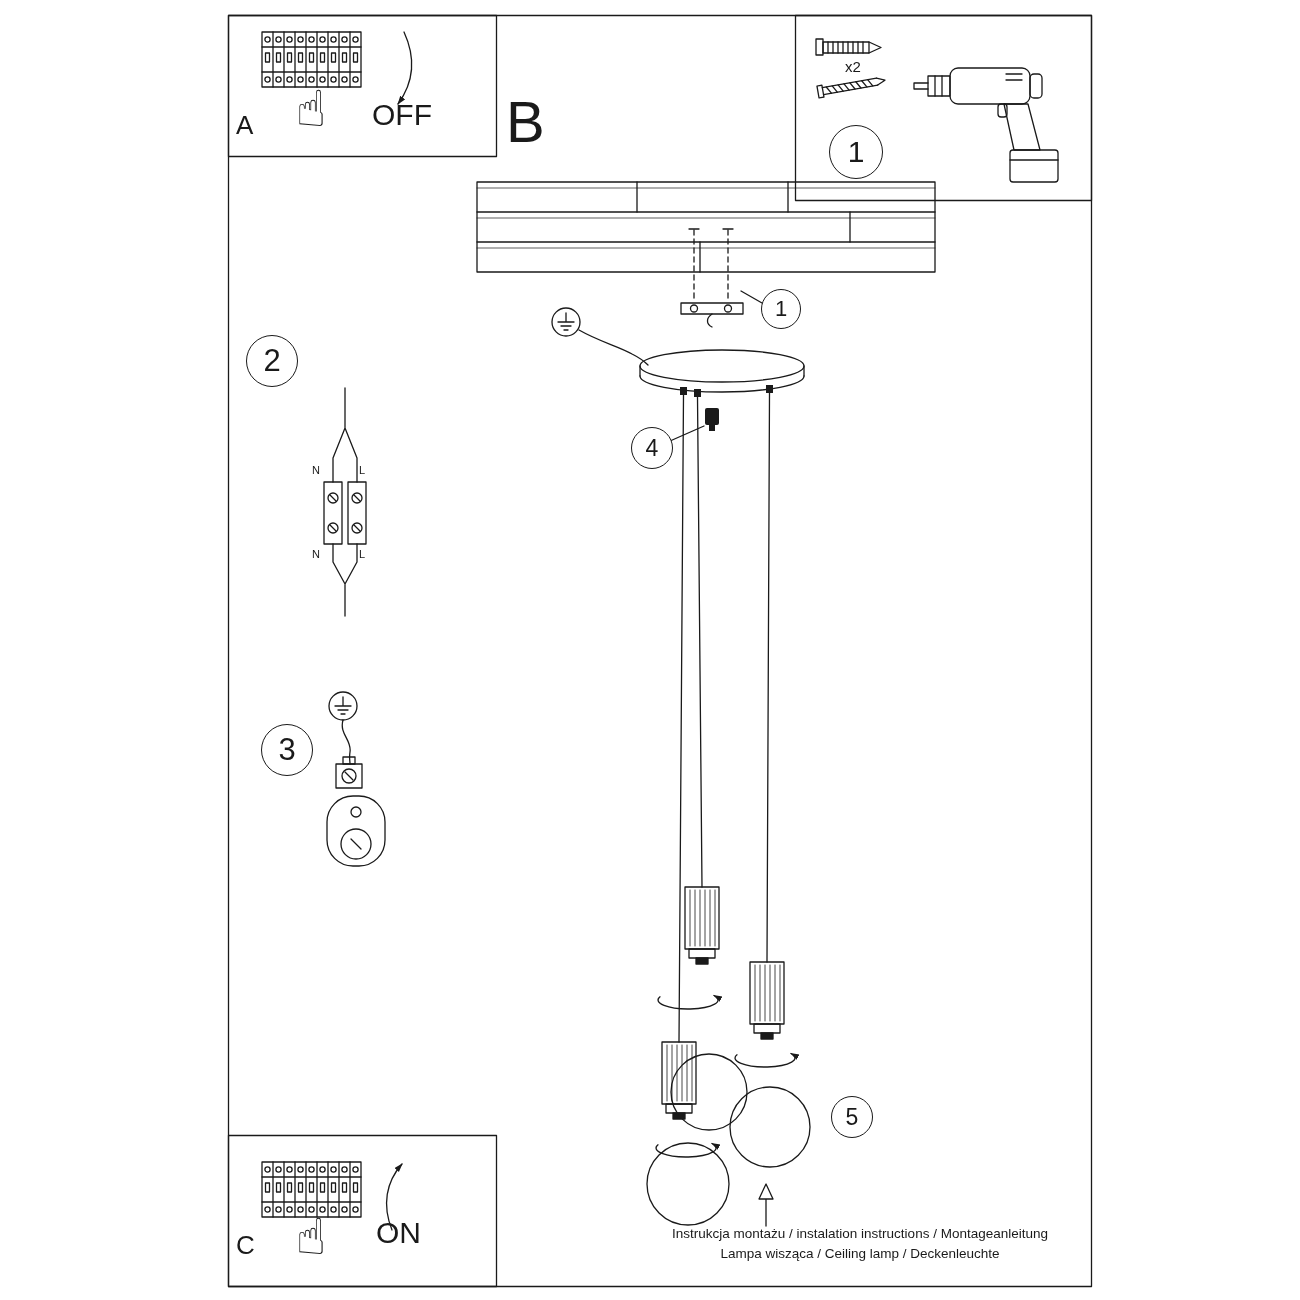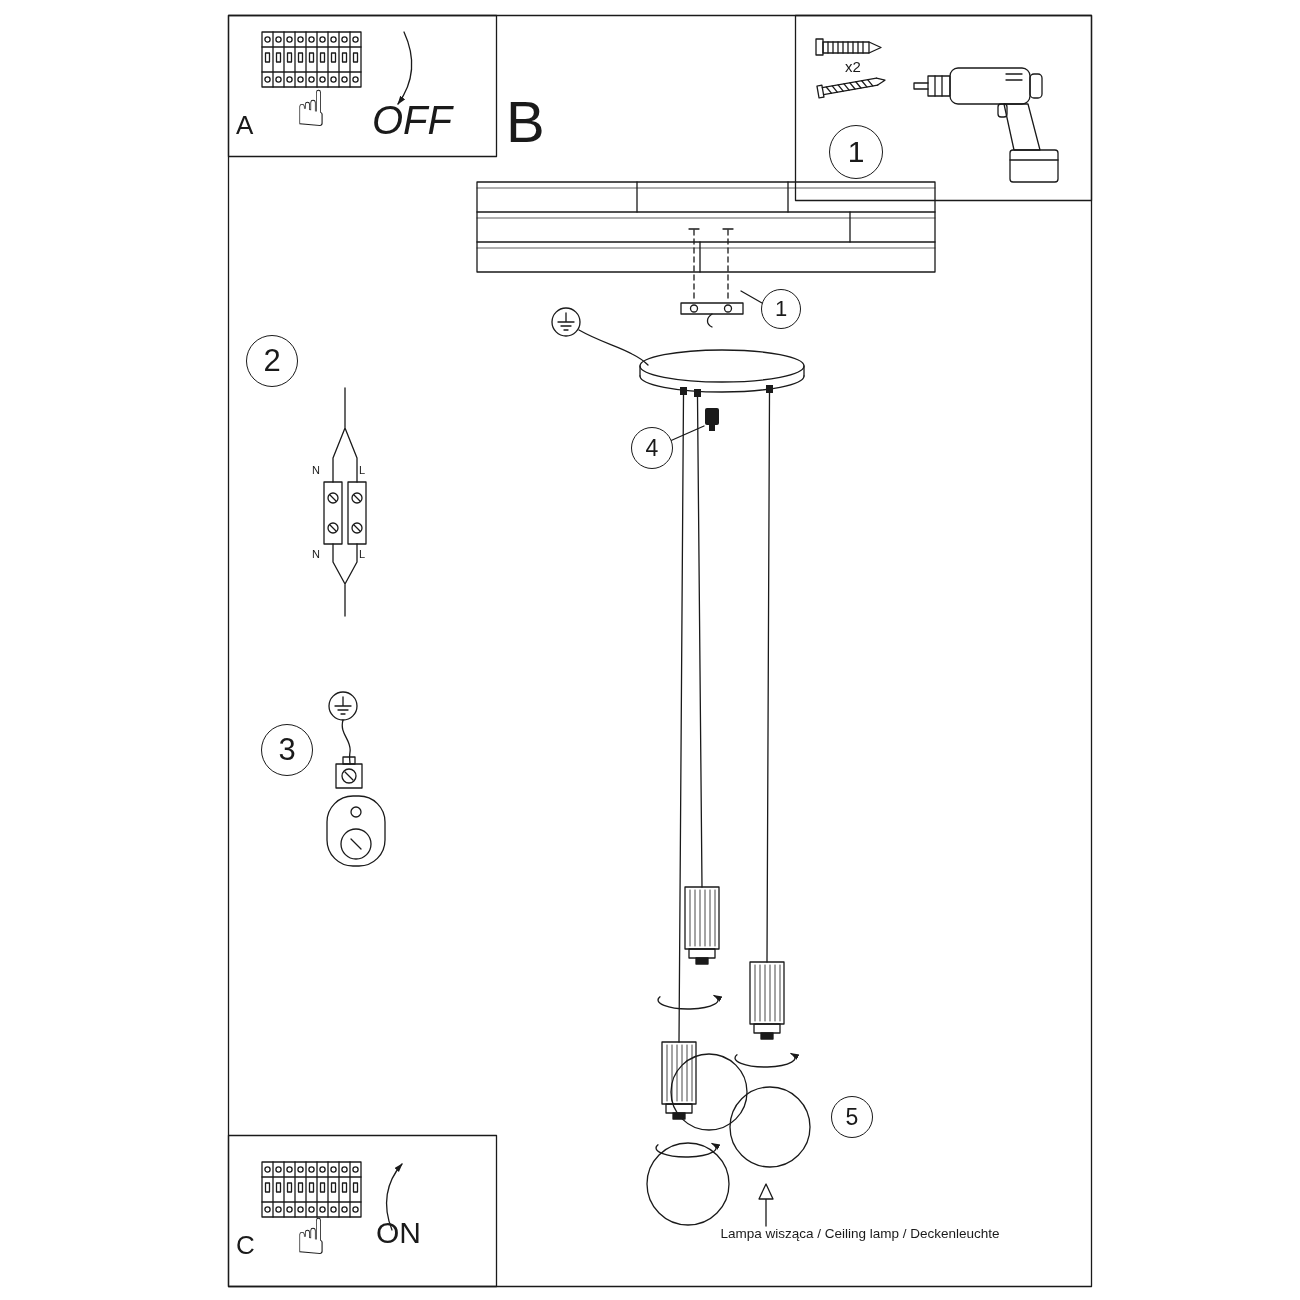--- a/index.html
+++ b/index.html
@@ -5,21 +5,21 @@
   html,body{margin:0;padding:0;background:#fff;}
   .page{
     position:relative;width:1300px;height:1300px;background:#fff;
     font-family:"Liberation Sans",sans-serif;color:#1a1a1a;overflow:hidden;
   }
   .art{position:absolute;left:0;top:0;}
   .txt{position:absolute;white-space:nowrap;}
   .label-a{left:236px;top:110px;font-size:26px;}
   .label-b{left:506px;top:88px;font-size:58px;}
   .label-c{left:236px;top:1230px;font-size:26px;}
-  .state-off{left:372px;top:98px;font-size:40px;font-style:italic;}
+  .state-off{left:372px;top:98px;font-size:30px;}
   .state-on{left:376px;top:1216px;font-size:30px;text-align:center;}
   .qty{left:845px;top:58px;font-size:15px;}
   .hand{position:absolute;font-family:"DejaVu Sans",sans-serif;font-size:50px;line-height:1;}
   .hand-a{left:296px;top:84px;}
   .hand-c{left:296px;top:1212px;}
   .wl{position:absolute;font-size:11px;}
   .badge{
     position:absolute;border:1.5px solid #1a1a1a;border-radius:50%;
     display:flex;align-items:center;justify-content:center;background:#fff;box-sizing:border-box;
   }
@@ -218,16 +218,17 @@
   <div class="badge" style="left:261px;top:724px;width:52px;height:52px;font-size:31px;">3</div>
   <div class="badge" style="left:631px;top:427px;width:42px;height:42px;font-size:23px;">4</div>
   <div class="badge" style="left:831px;top:1096px;width:42px;height:42px;font-size:23px;">5</div>
 
   <div class="wl" style="left:312px;top:464px;">N</div>
   <div class="wl" style="left:359px;top:464px;">L</div>
   <div class="wl" style="left:312px;top:548px;">N</div>
   <div class="wl" style="left:359px;top:548px;">L</div>
 
   <div class="footer">
+    <div>Instrukcja montażu / instalation instructions / Montageanleitung</div>
     <div>Lampa wisząca / Ceiling lamp / Deckenleuchte</div>
   </div>
 
 </div>
 
 </body></html>

